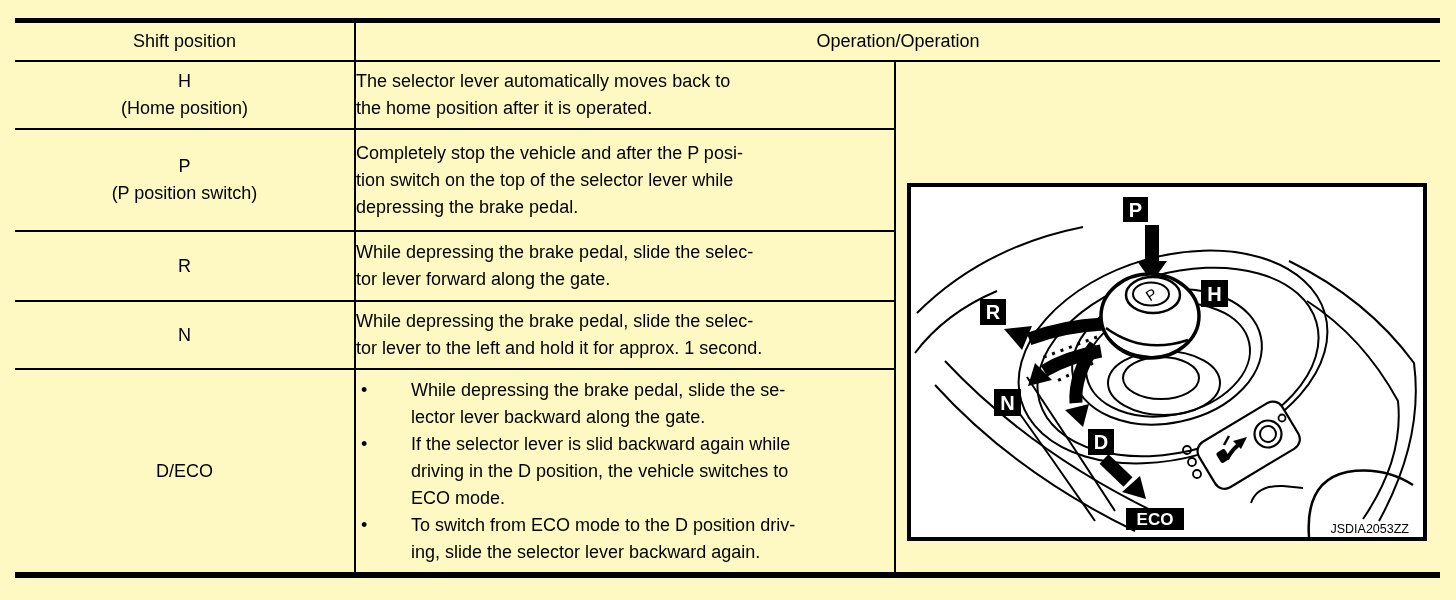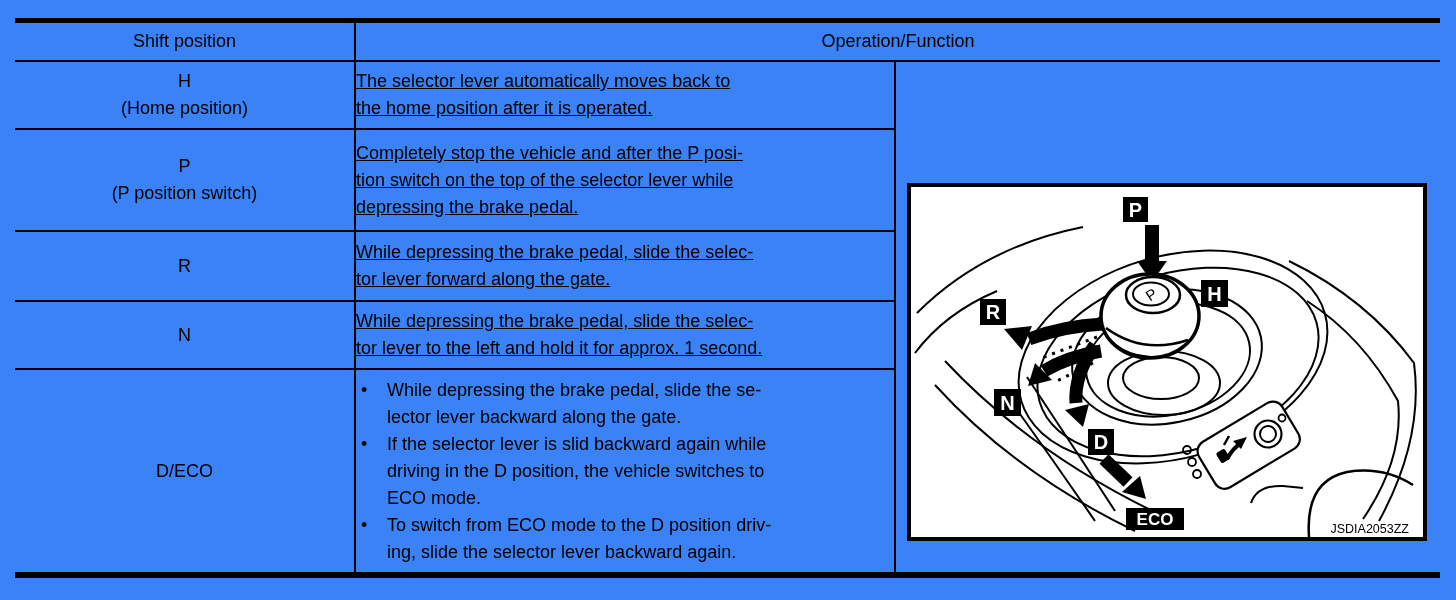--- a/index.html
+++ b/index.html
@@ -1,36 +1,36 @@
 <!DOCTYPE html>
 <html><head>
 <meta charset="utf-8">
 <style>
   html,body{margin:0;padding:0;background:#ffffff;}
   body{width:1456px;height:600px;overflow:hidden;
        font-family:"Liberation Sans","DejaVu Sans",sans-serif;color:#000;}
-  .sheet{position:relative;width:1456px;height:600px;background:#3b82f6;}
+  .sheet{position:relative;width:1456px;height:600px;background:#fef9c3;}
 
   table.manual{position:absolute;left:15px;top:18px;width:1425px;
     border-collapse:collapse;table-layout:fixed;
     border-top:5px solid #000;border-bottom:6px solid #000;}
   table.manual td,table.manual th{border:2px solid #000;padding:0;vertical-align:middle;
     font-size:18px;font-weight:normal;line-height:27px;}
   table.manual th{height:37px;text-align:center;}
   table.manual td:first-child,table.manual th:first-child{border-left:none;}
   table.manual td:last-child,table.manual th:last-child{border-right:none;}
 
   td.pos{ text-align:center;white-space:pre-line;}
-  td.desc{padding:4px 4px 4px 8px;white-space:pre-line;text-decoration:underline;}
+  td.desc{padding:4px 4px 4px 8px;white-space:pre-line;}
   td.figure-cell{vertical-align:top;border-bottom:none;}
 
   .bullets{padding:8px 4px 8px 8px;}
   .bullet{display:flex;align-items:flex-start;}
   .bullet .dot{width:26px;flex:0 0 26px;text-align:left;padding-left:5px;}
-  .bullet .btxt{white-space:pre-line;flex:1 1 auto;}
+  .bullet .btxt{white-space:pre-line;flex:1 1 auto;margin-left:24px;}
 
   .h-H{height:68px;} .h-P{height:102px;} .h-R{height:70px;}
   .h-N{height:68px;} .h-D{height:206px;}
 
   .figure-frame{margin:89px 0 0 11px;width:512px;height:350px;
     border:4px solid #000;background:#fff;}
   .figure-frame svg{display:block;}
   .tag-letter{font-family:"Liberation Sans",sans-serif;font-weight:bold;fill:#fff;}
   .watermark{font-family:"Liberation Sans",sans-serif;font-size:12.5px;fill:#000;}
   .knob-letter{font-family:"Liberation Sans",sans-serif;font-size:15px;fill:#000;}
@@ -41,21 +41,21 @@
 <div class="sheet">
   <table class="manual">
     <colgroup>
         <col style="width:340px">
         <col style="width:540px">
         <col style="width:545px">
       </colgroup>
     <tbody>
         <tr>
       <th>Shift position</th>
-      <th colspan="2">Operation/Function</th>
+      <th colspan="2">Operation/Operation</th>
     </tr>
     <tr class="h-H">
       <td class="pos">H
 (Home position)</td>
       <td class="desc">The selector lever automatically moves back to
 the home position after it is operated.</td>
       <td class="figure-cell" rowspan="5">
         <div class="figure-frame">
           <svg width="512" height="350" viewBox="0 0 512 350">
 

